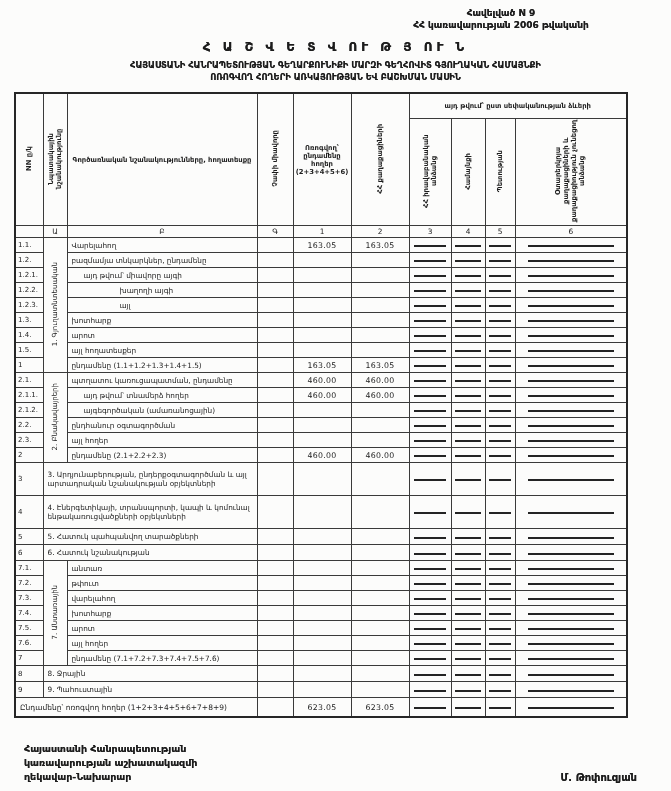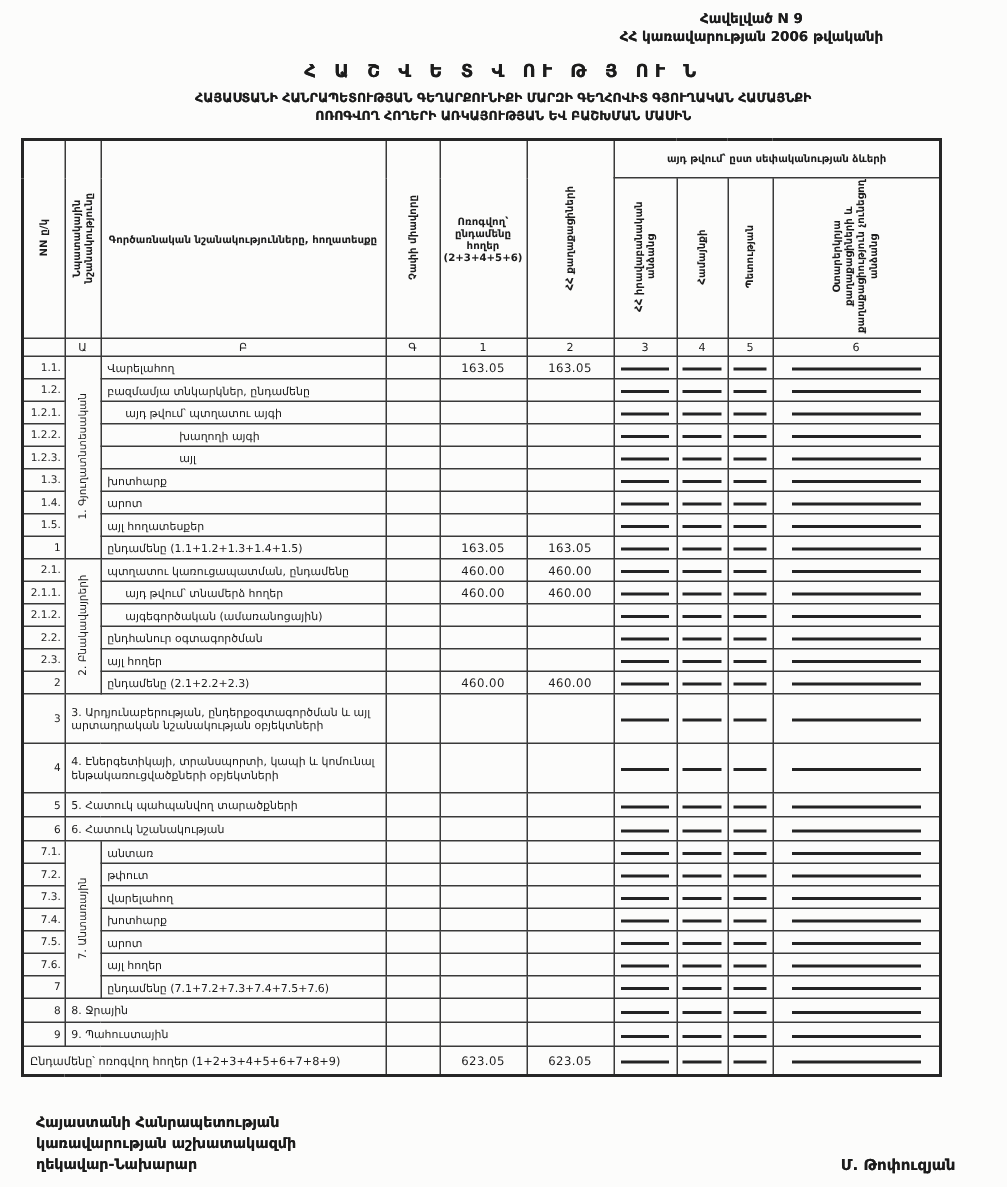--- a/index.html
+++ b/index.html
@@ -42,21 +42,21 @@
   tr.letters th { font-weight: normal; font-size: 7.4px; }
 
   .vert {
     display: inline-block; writing-mode: vertical-rl; transform: rotate(180deg);
     white-space: normal; max-height: 104px; line-height: 1.2;
   }
   .vcell { vertical-align: middle; text-align: center; margin-top: 25px; }
 
   tbody tr { height: 15px; }
   tbody td { font-size: 7.3px; vertical-align: middle; }
-  td.num { text-align: right; font-size: 7px; }
+  td.num { text-align: left; font-size: 7px; }
   td.lbl { text-align: left; padding-left: 4px; }
   td.ind  { padding-left: 16px; }
   td.ind2 { padding-left: 52px; }
   td.val { text-align: center; font-size: 7.8px; letter-spacing: 0.3px; }
   td.gcell { text-align: center; vertical-align: middle; }
   td.gcell .vert { font-size: 7px; max-height: 130px; }
   td.dash { position: relative; }
   td.dash::after {
     content: ""; position: absolute; left: 11%; right: 11%; top: 50%;
     border-top: 2px solid #242424;
@@ -150,21 +150,21 @@
         <td></td>
         <td class="val"></td>
         <td class="val"></td>
         <td class="dash"></td>
           <td class="dash"></td>
           <td class="dash"></td>
           <td class="dash"></td>
       </tr>
       <tr>
         <td class="num">1.2.1.</td>
-        <td class="lbl ind">այդ թվում՝ պտղատու այգի</td>
+        <td class="lbl ind">այդ թվում՝ միավորը այգի</td>
         <td></td>
         <td class="val"></td>
         <td class="val"></td>
         <td class="dash"></td>
           <td class="dash"></td>
           <td class="dash"></td>
           <td class="dash"></td>
       </tr>
       <tr>
         <td class="num">1.2.2.</td>

